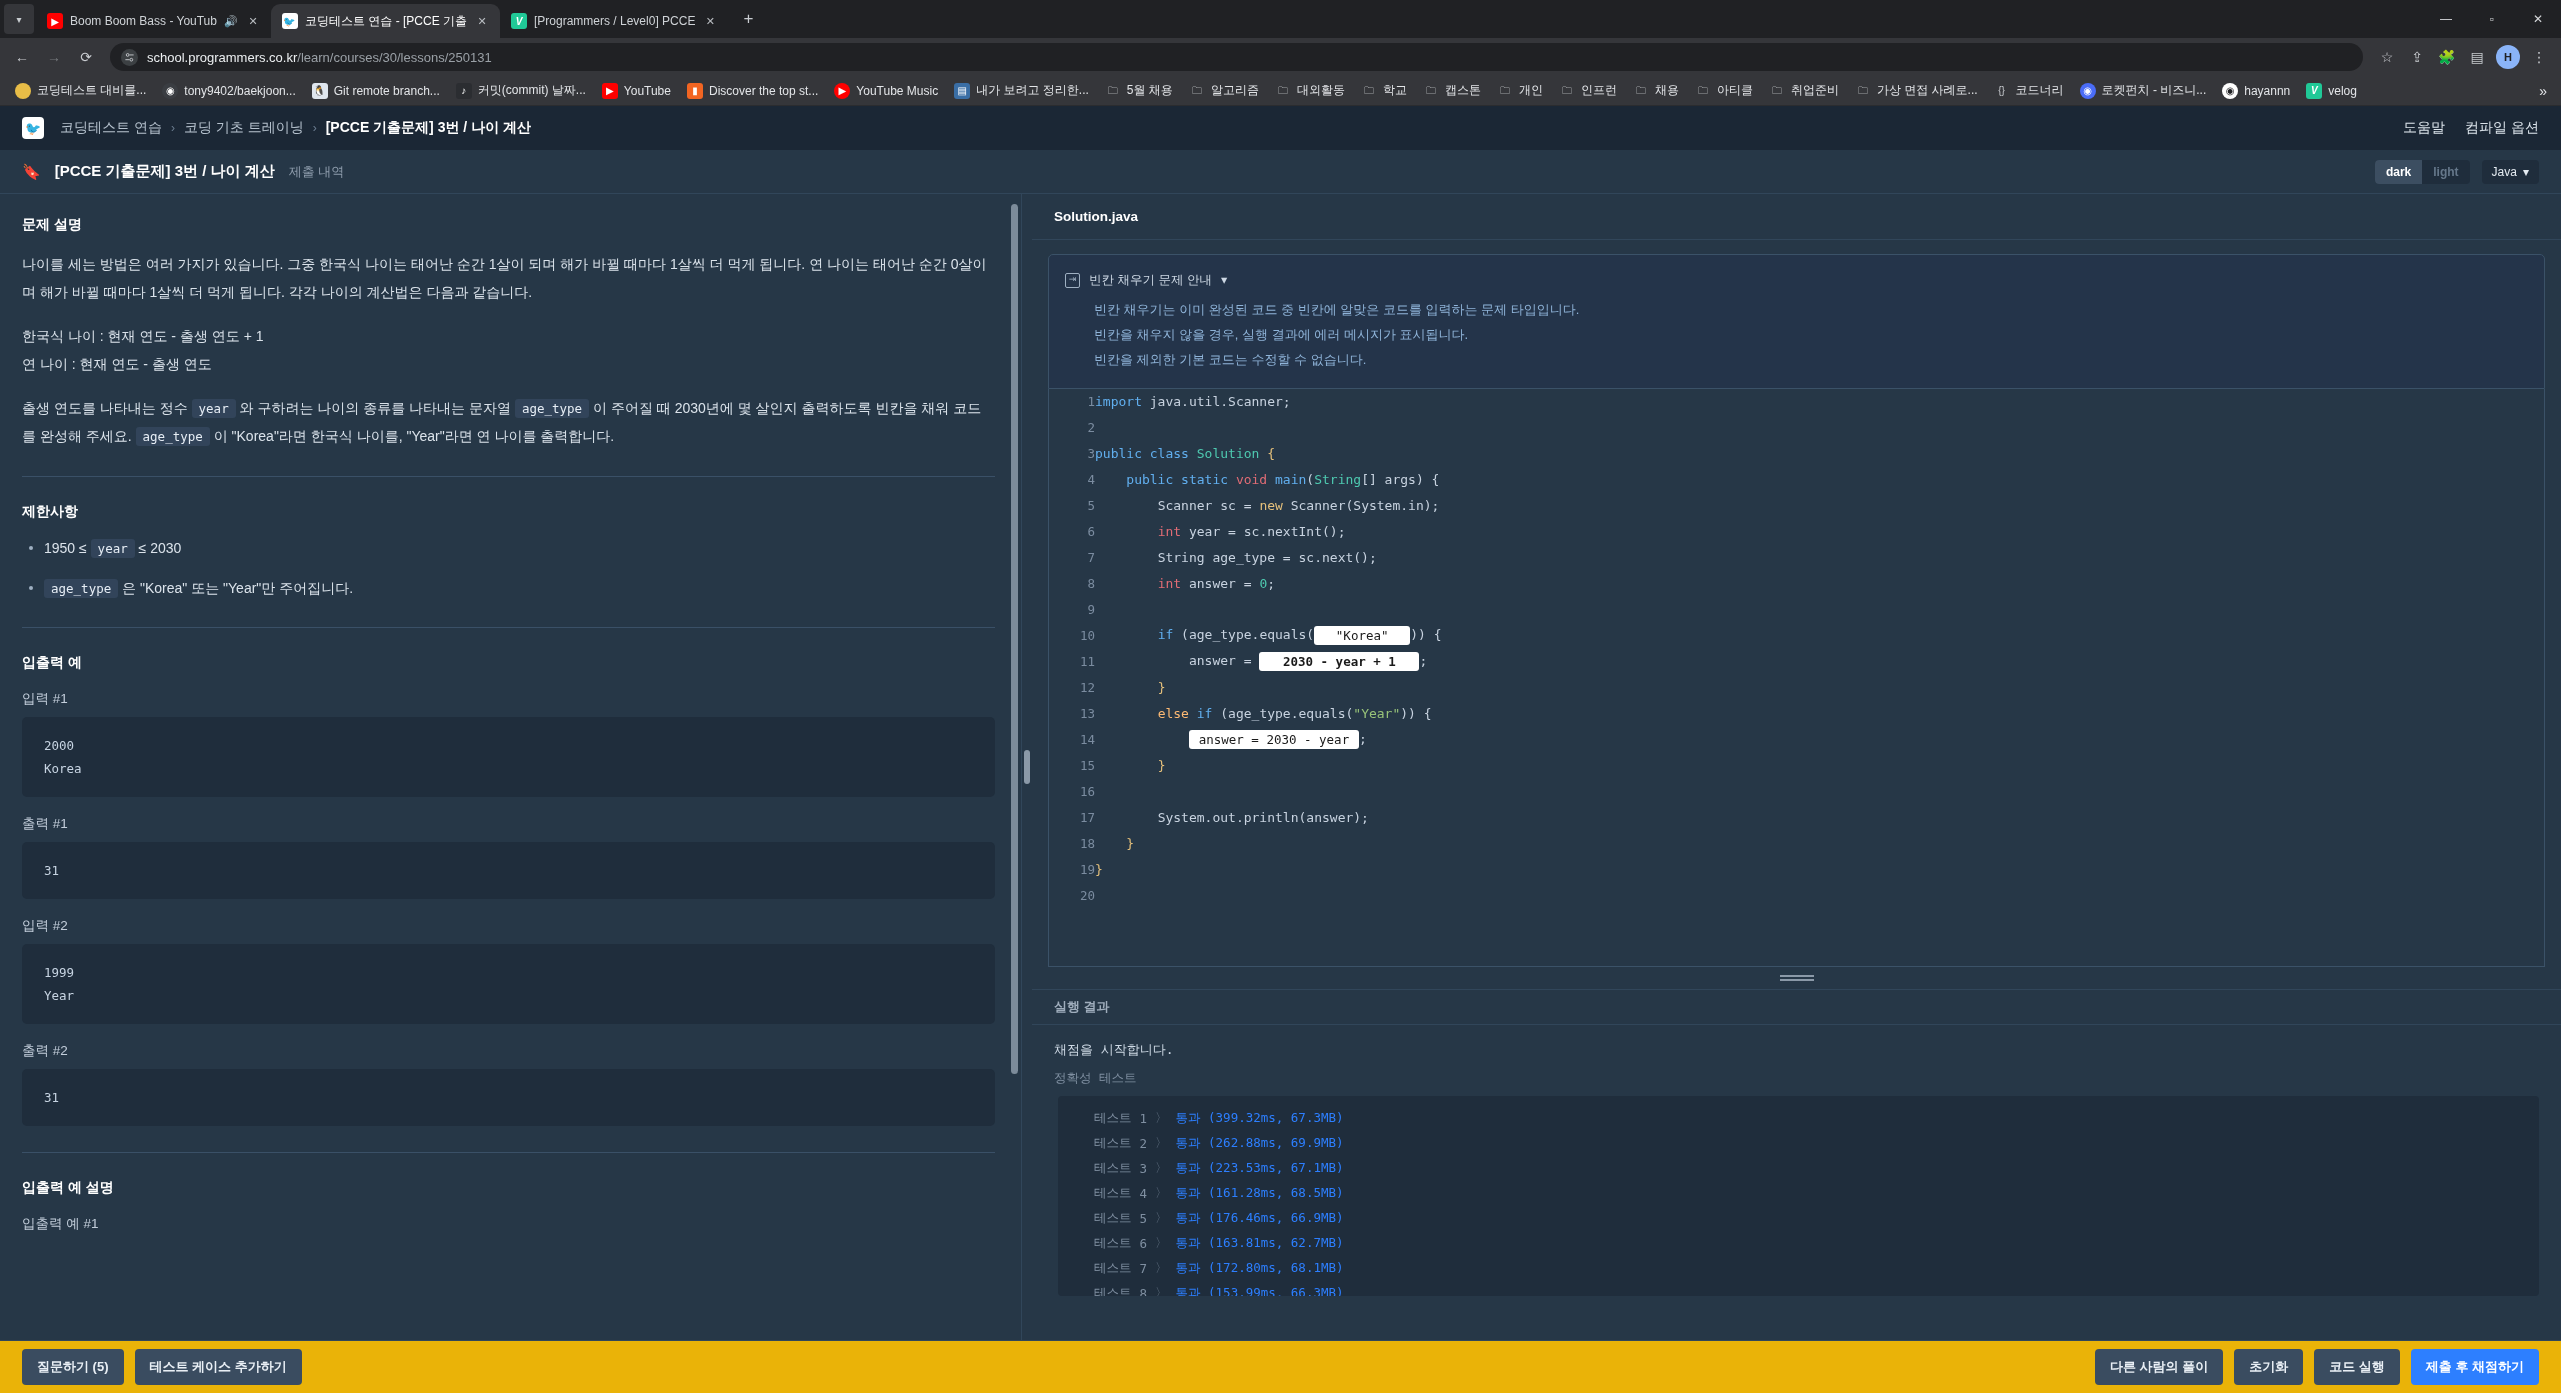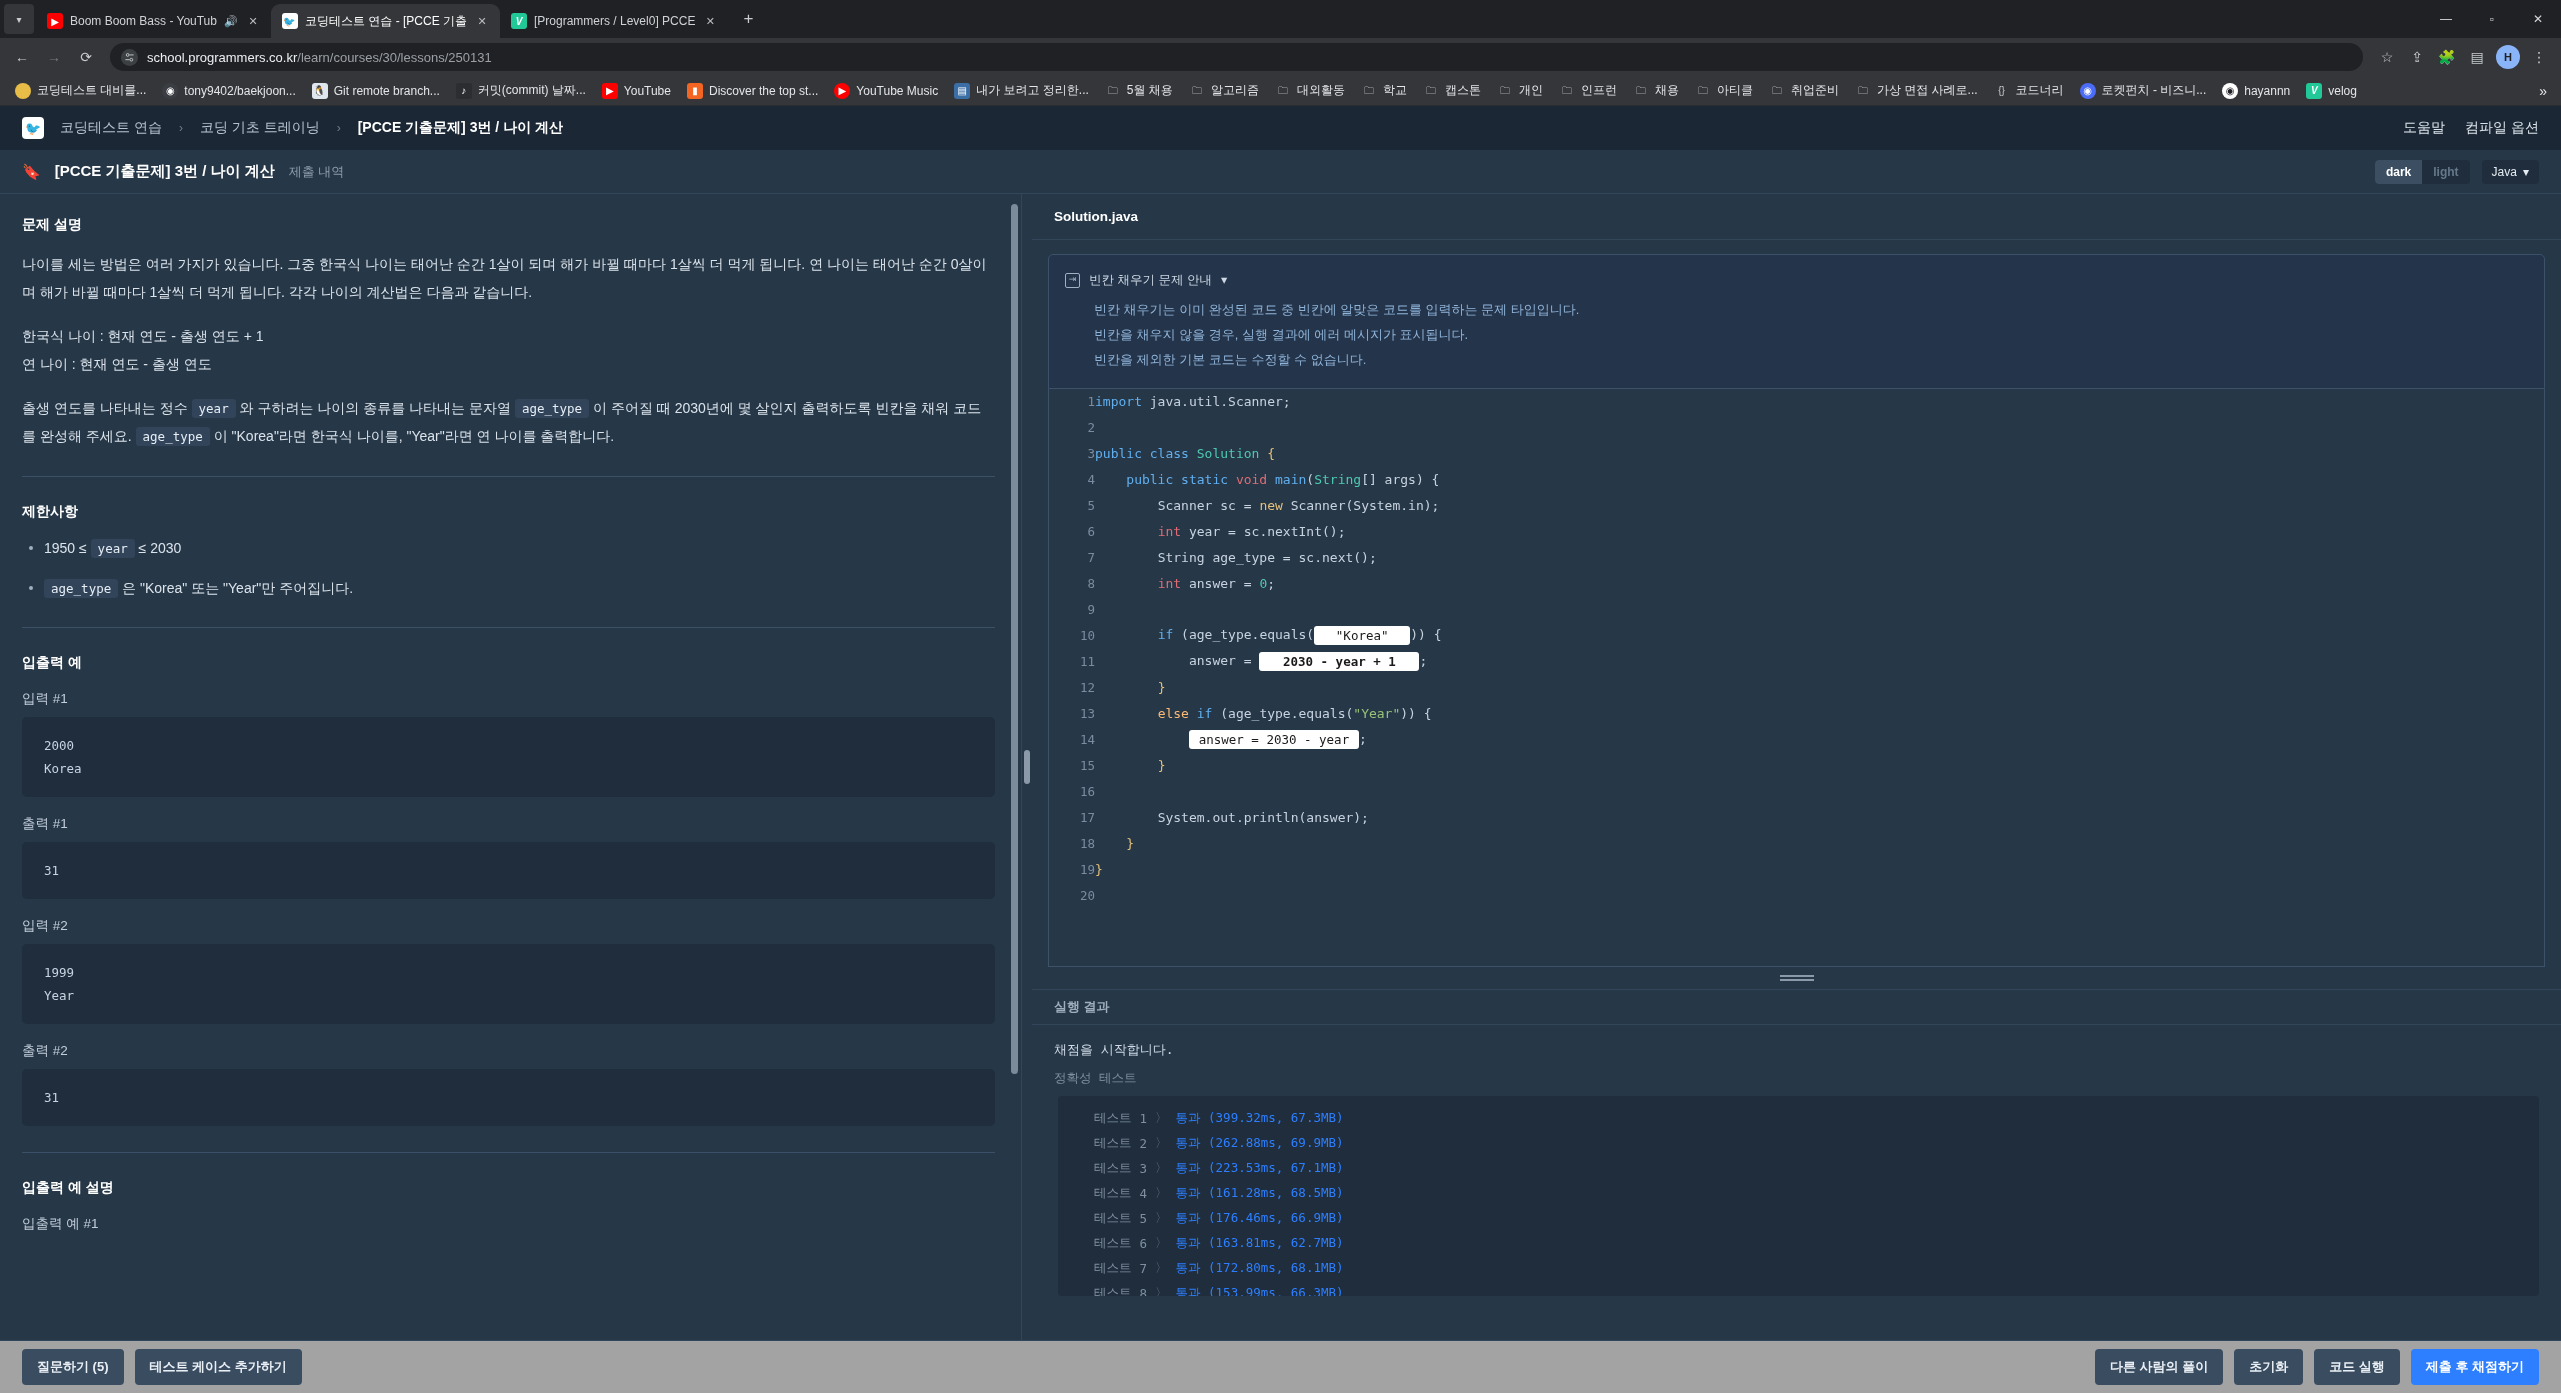--- a/index.html
+++ b/index.html
@@ -54,21 +54,21 @@
   .bm .bm-label { overflow:hidden; text-overflow:ellipsis; white-space:nowrap; }
   .bm-ico { width:16px; height:16px; flex:none; border-radius:3px; display:flex; align-items:center; justify-content:center; font-size:10px; line-height:1; }
   .bm-overflow { color:#e3e5e8; font-size:14px; padding:0 6px; margin-left:auto; flex:none; }
 
   
   .site-header {
     height:44px; background:#1b2735; display:flex; align-items:center; padding:0 22px;
     color:#cbd5e0; font-size:14px; gap:10px;
   }
   .logo-sq { width:22px; height:22px; background:#fff; border-radius:4px; display:flex; align-items:center; justify-content:center; color:#1b2735; font-size:13px; font-weight:bold; flex:none; }
-  .crumbs { display:flex; align-items:center; gap:17px; margin-left:6px;text-align:center; }
+  .crumbs { display:flex; align-items:center; gap:9px; margin-left:6px;text-align:center; }
   .crumbs .sep { color:#6b7d90; font-size:12px; }
   .crumb { color:#b6c2ce; }
   .crumb.current { color:#fff; font-weight:bold; }
   .hdr-right { margin-left:auto; display:flex; gap:20px; color:#dbe3ea; }
 
   .subheader {
     height:44px; background:#263747; display:flex; align-items:center; padding:0 22px; gap:14px;
     border-bottom:1px solid #31465a;
   }
   .bookmark-ico { color:#cbd5e0; font-size:15px; }
@@ -147,21 +147,21 @@
   .result-sub { font-family:"DejaVu Sans Mono", monospace; font-size:12.5px; color:#7f8fa1; margin-bottom:9px; }
   .tests { background:#1f2d3c; border-radius:4px; padding:10px 0 0 0; height:200px; overflow:hidden; margin-left:4px; }
   .test-row { font-family:"DejaVu Sans Mono", monospace; font-size:12.5px; padding:0 0 0 36px; height:25px; display:flex; align-items:center; gap:8px; }
   .t-name { color:#7f8fa1; }
   .t-idx { color:#7f8fa1; }
   .t-arrow { color:#5c6b7d; }
   .t-res { color:#2d7fff; }
 
   
   .footer {
-    height:53px; background:#a3a3a3; border-top:1px solid #31465a;
+    height:53px; background:#eab308; border-top:1px solid #31465a;
     display:flex; align-items:center; padding:0 22px; gap:11px;
   }
   .btn { background:#3a4c60; color:#e9eff5; border-radius:4px; padding:9px 15px; font-size:13px; font-weight:bold; white-space:nowrap; }
   .btn.primary { background:#2d7fff; color:#fff; }
   .footer-right { margin-left:auto; display:flex; gap:11px; }
 </style>
 </head>
 <body>
 
 <div id="browser-chrome">

